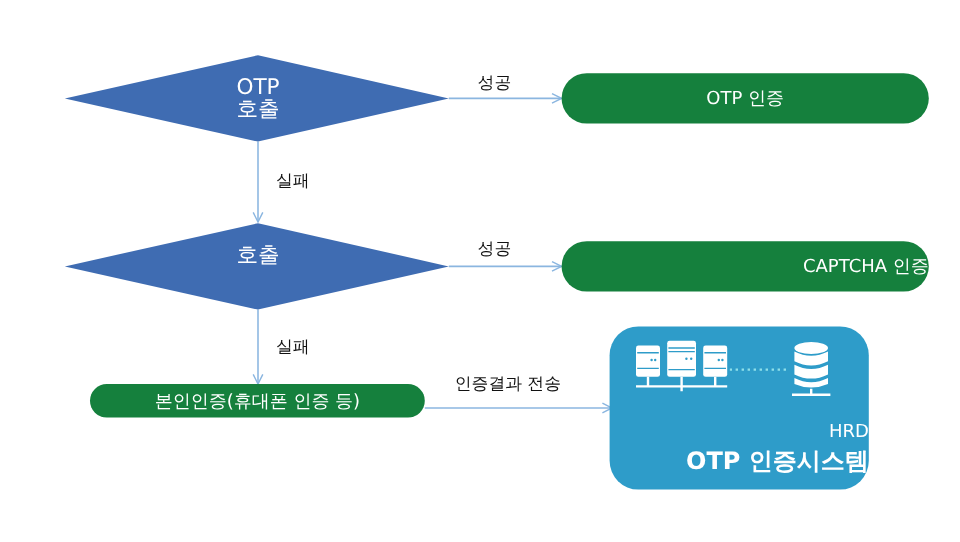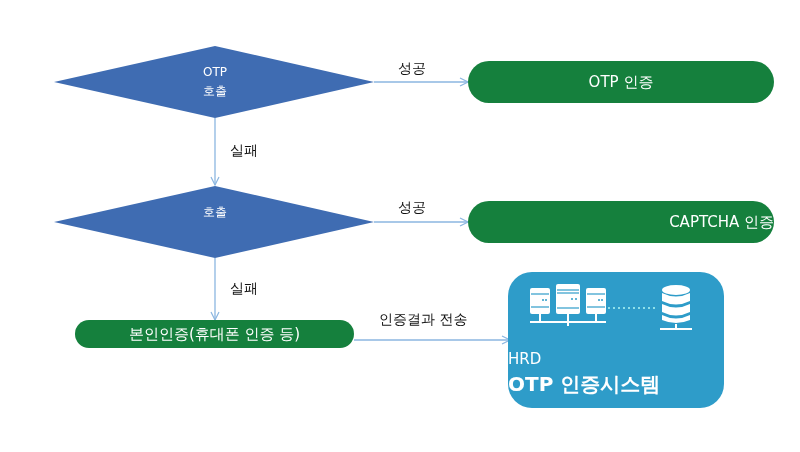--- a/index.html
+++ b/index.html
@@ -1,25 +1,25 @@
 <!DOCTYPE html>
 <html><head>
 <meta charset="utf-8">
 <style>
   html, body { margin: 0; padding: 0; background: #ffffff; }
   body { width: 800px; height: 452px; position: relative; overflow: hidden;
          font-family: "DejaVu Sans", "Liberation Sans", sans-serif; }
   svg.canvas { position: absolute; left: 0; top: 0; }
-  .node-text { position: absolute; color: #ffffff; text-align: center; font-size: 12px; line-height: 19px; }
+  .node-text { position: absolute; color: #ffffff; text-align: center; font-size: 18px; line-height: 19px; }
   .edge-label { position: absolute; color: #111111; font-size: 14px; font-weight: normal; white-space: nowrap; }
   .pill { position: absolute; background: #15803d; border-radius: 22px; color: #fff;
           display: flex; align-items: center; justify-content: center; font-size: 15px; }
   .system-box { position: absolute; left: 508px; top: 272px; width: 216px; height: 136px;
                 background: #2e9cc9; border-radius: 24px; }
-  .sys-title { position: absolute; left: 508px; width: 216px; text-align: left; color: #fff; }
+  .sys-title { position: absolute; left: 508px; width: 216px; text-align: right; color: #fff; }
 </style>
 </head>
 <body>
 
 <svg class="canvas" width="800" height="452" viewBox="0 0 800 452">
   <defs>
     <marker id="arrow" markerWidth="10" markerHeight="10" refX="9" refY="5" orient="auto" markerUnits="userSpaceOnUse">
       <path d="M1,1 L9,5 L1,9" fill="none" stroke="#8bb6e0" stroke-width="1.2"></path>
     </marker>
   </defs>

